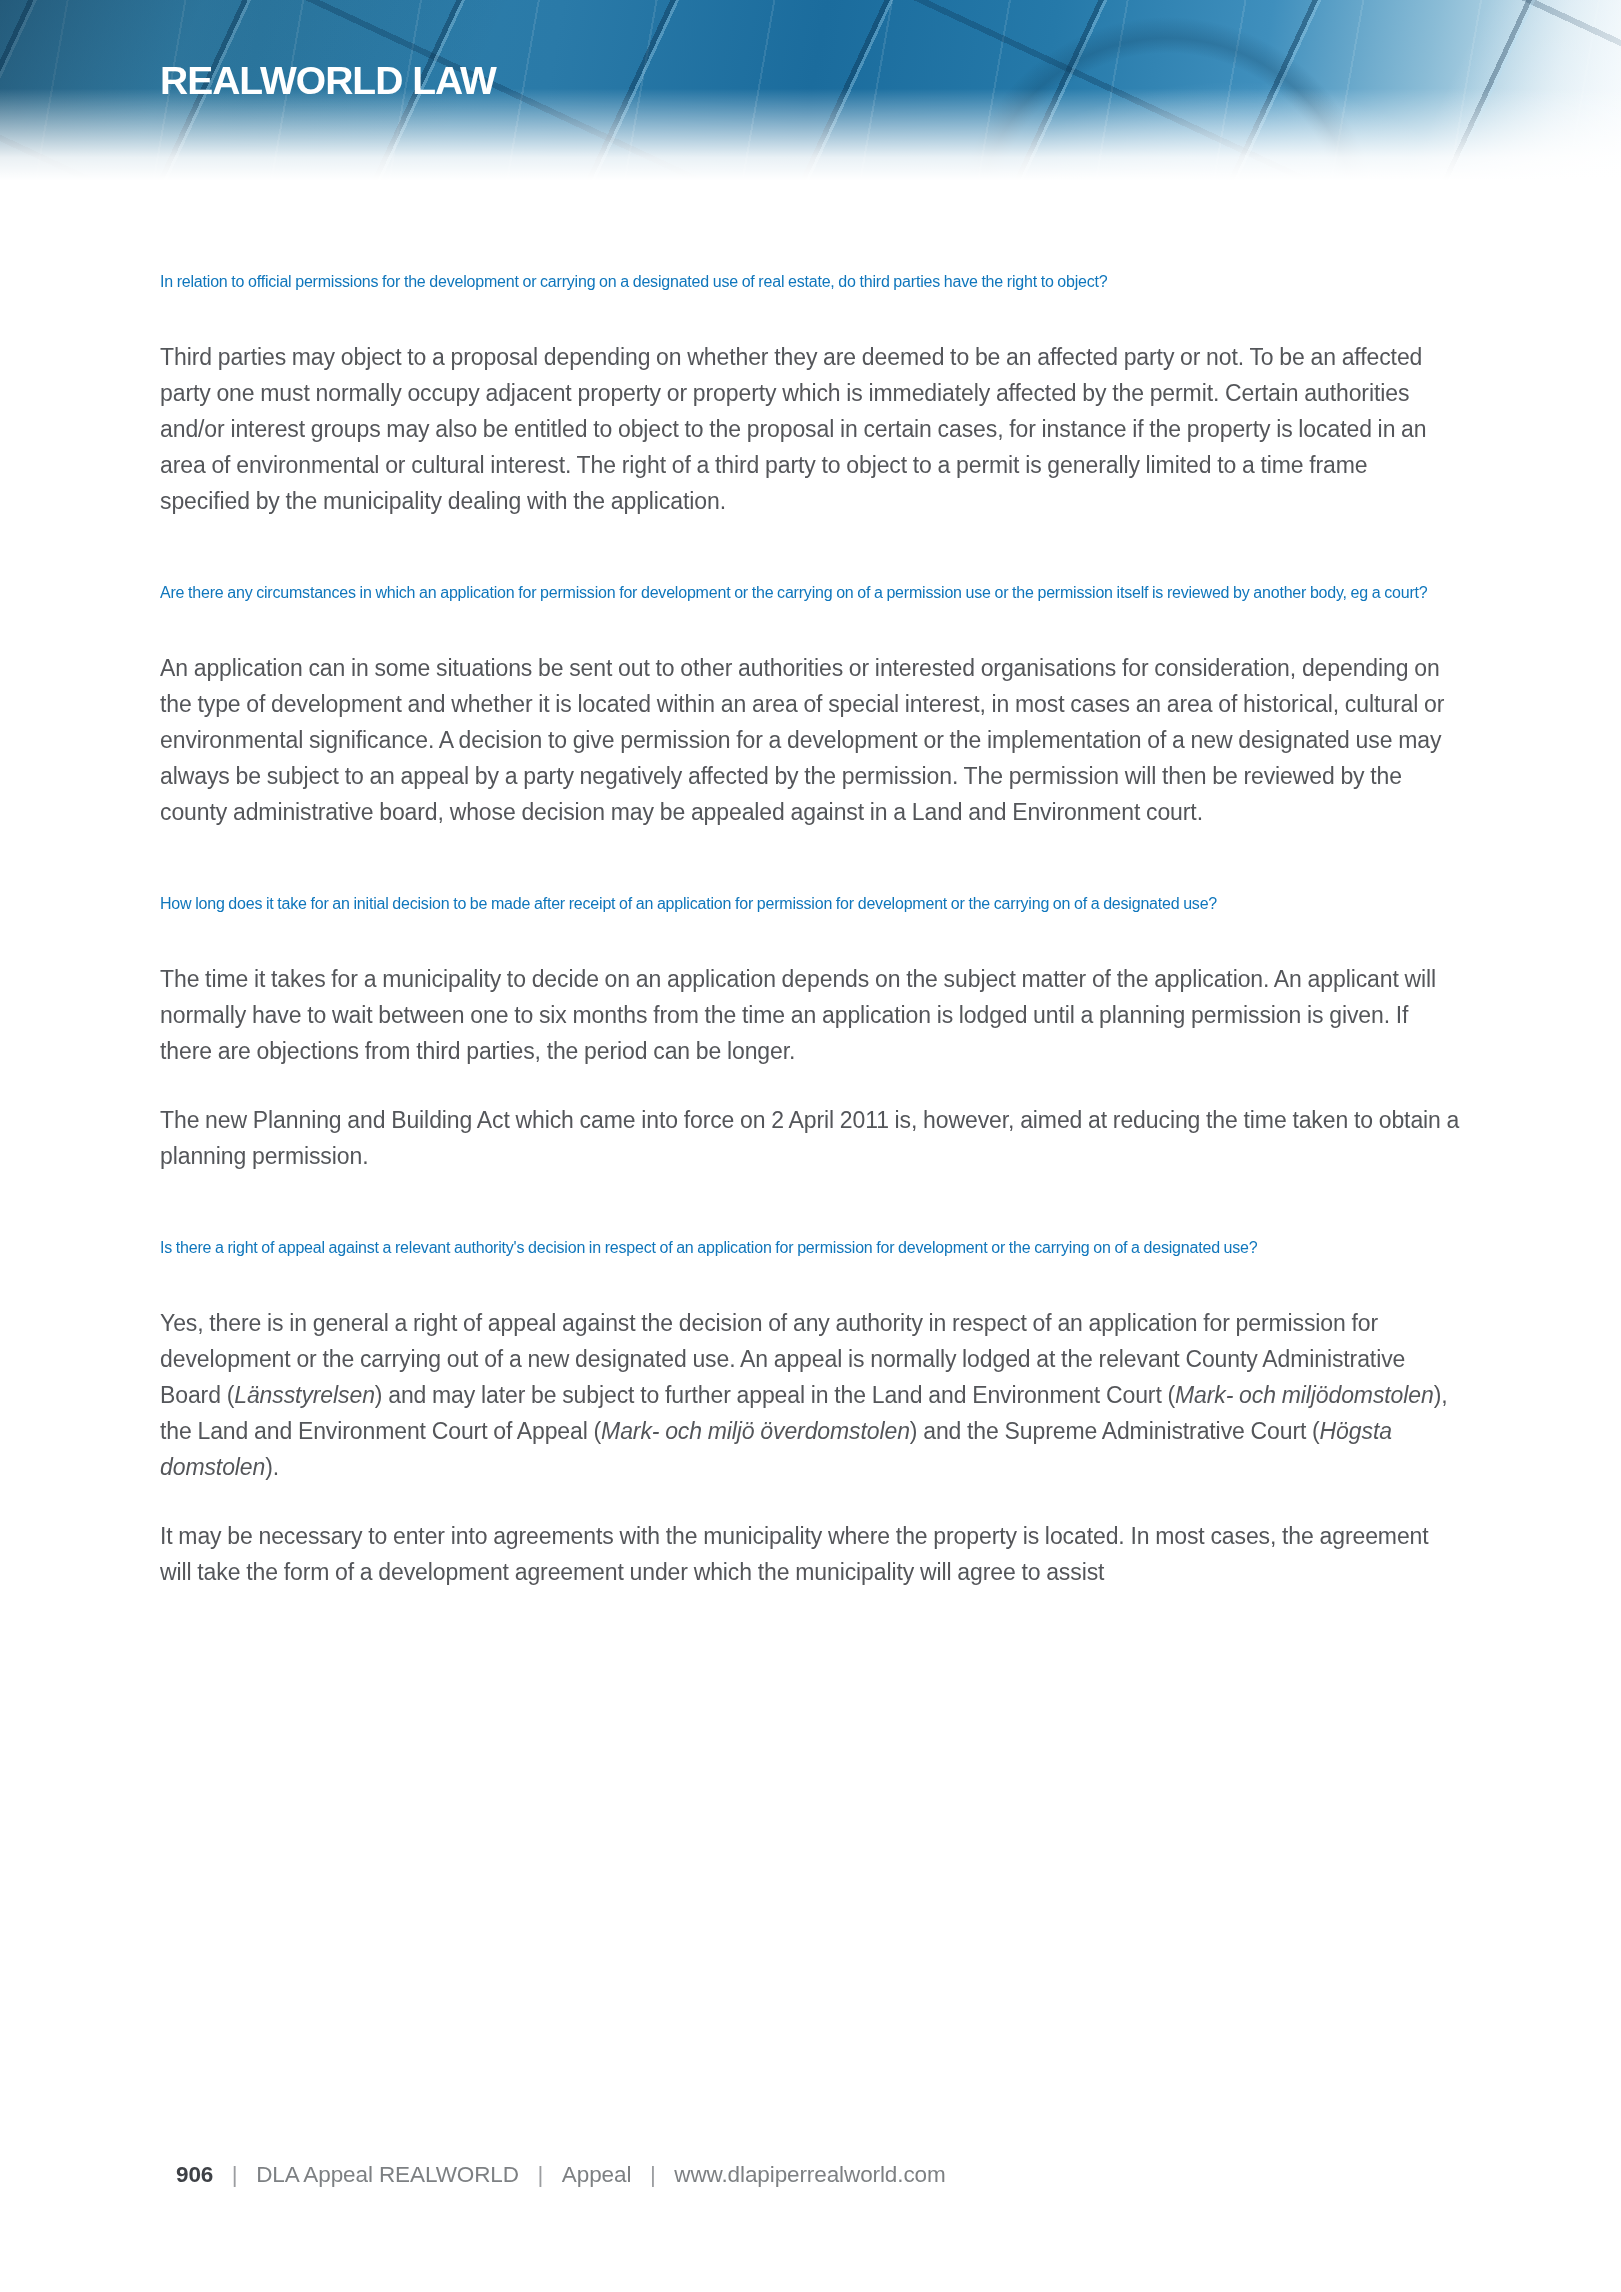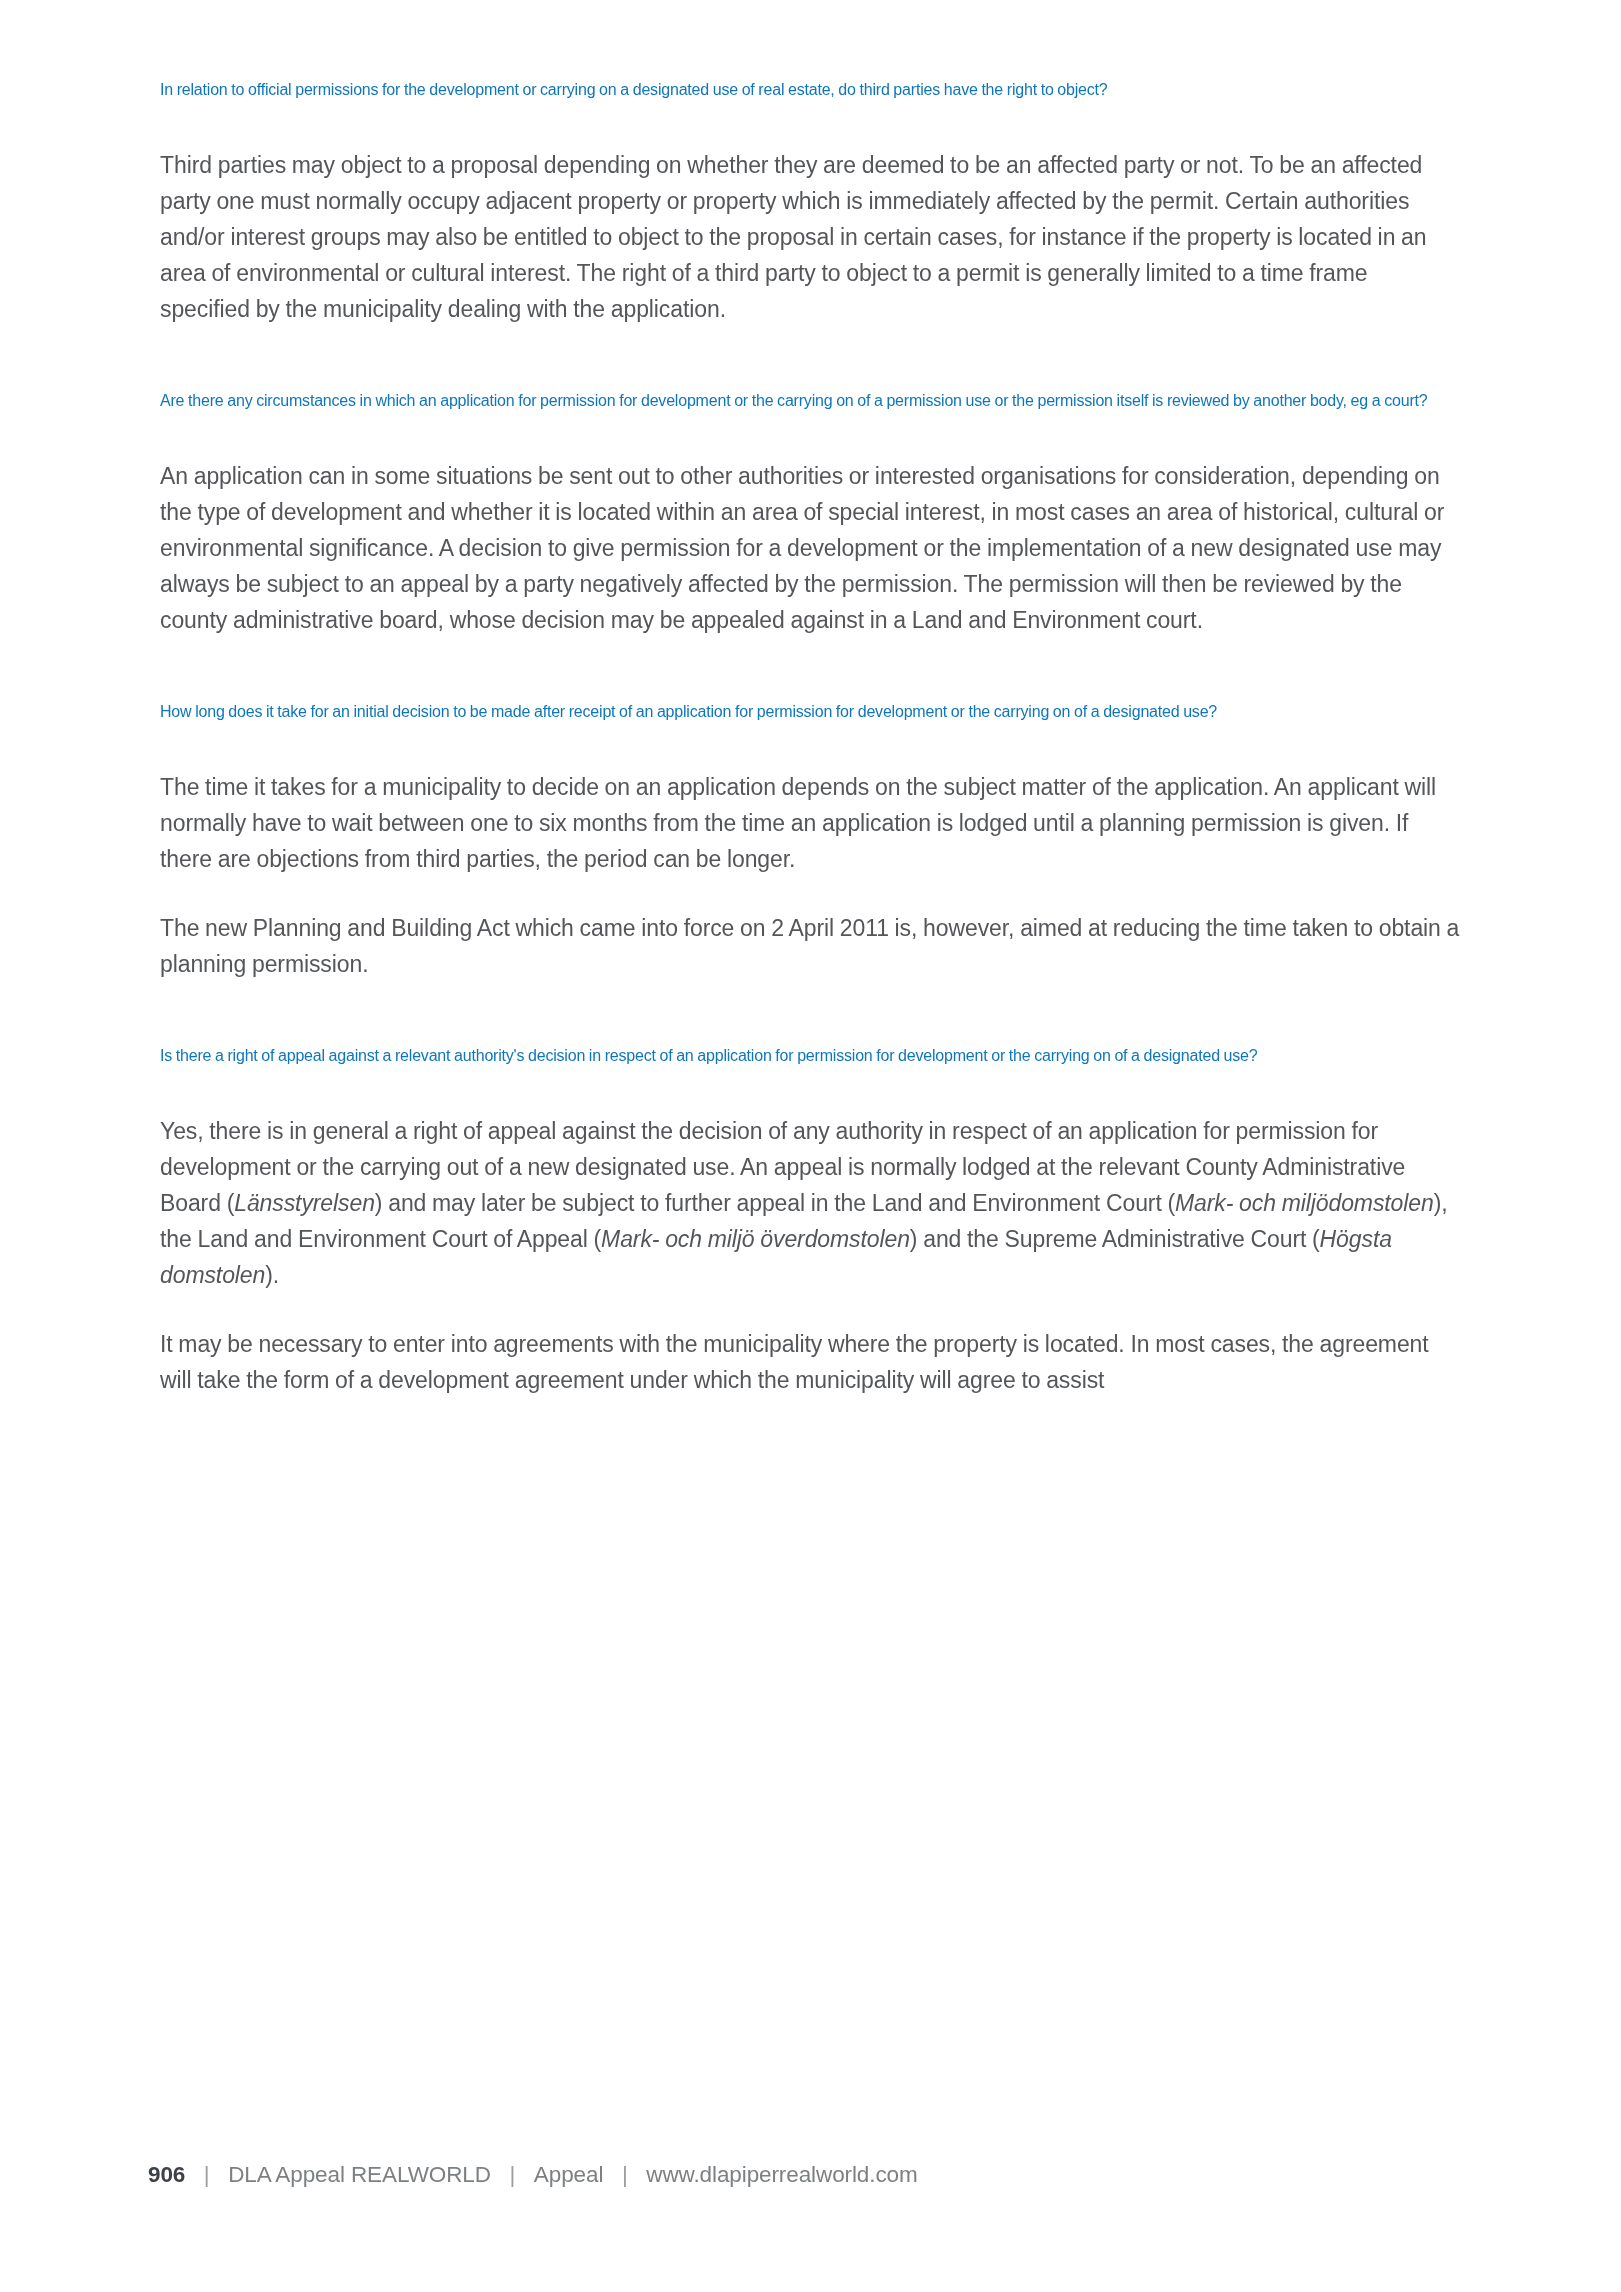--- a/index.html
+++ b/index.html
@@ -110,21 +110,21 @@
   .content > :first-child {
     margin-top: 0;
   }
   .para em {
     text-align: center;
   }
 
   
   .footer {
     position: absolute;
-    left: 148px;
+    left: 176px;
     top: 2162px;
     display: inline-flex;
     align-items: baseline;
     gap: 18.6px;
     font-size: 22.5px;
     letter-spacing: -0.1px;
   }
   .footer .pagenum {
     font-weight: bold;
     color: var(--page-number, #3E4146);
@@ -135,20 +135,27 @@
   }
   .footer .ftext {
     color: var(--footer-text, #7D8083);
   }
 </style>
 </head>
 <body>
 
 <div class="page">
 
+  <header class="banner">
+    <div class="glass-base"></div>
+    <div class="glass-panels"></div>
+    <div class="glass-streaks"></div>
+    <div class="white-fade"></div>
+    <h1 class="brand">REALWORLD LAW</h1>
+  </header>
 
   <main class="content">
 
       <div class="question">In relation to official permissions for the development or carrying on a designated use of real estate, do third parties have the right to object?</div>
       <div class="para">Third parties may object to a proposal depending on whether they are deemed to be an affected party or not. To be an affected party one must normally occupy adjacent property or property which is immediately affected by the permit. Certain authorities and/or interest groups may also be entitled to object to the proposal in certain cases, for instance if the property is located in an area of environmental or cultural interest. The right of a third party to object to a permit is generally limited to a time frame specified by the municipality dealing with the application.</div>
       <div class="question">Are there any circumstances in which an application for permission for development or the carrying on of a permission use or the permission itself is reviewed by another body, eg a court?</div>
       <div class="para">An application can in some situations be sent out to other authorities or interested organisations for consideration, depending on the type of development and whether it is located within an area of special interest, in most cases an area of historical, cultural or environmental significance. A decision to give permission for a development or the implementation of a new designated use may always be subject to an appeal by a party negatively affected by the permission. The permission will then be reviewed by the county administrative board, whose decision may be appealed against in a Land and Environment court.</div>
       <div class="question">How long does it take for an initial decision to be made after receipt of an application for permission for development or the carrying on of a designated use?</div>
       <div class="para">The time it takes for a municipality to decide on an application depends on the subject matter of the application. An applicant will normally have to wait between one to six months from the time an application is lodged until a planning permission is given. If there are objections from third parties, the period can be longer.</div>
       <div class="para">The new Planning and Building Act which came into force on 2 April 2011 is, however, aimed at reducing the time taken to obtain a planning permission.</div>

